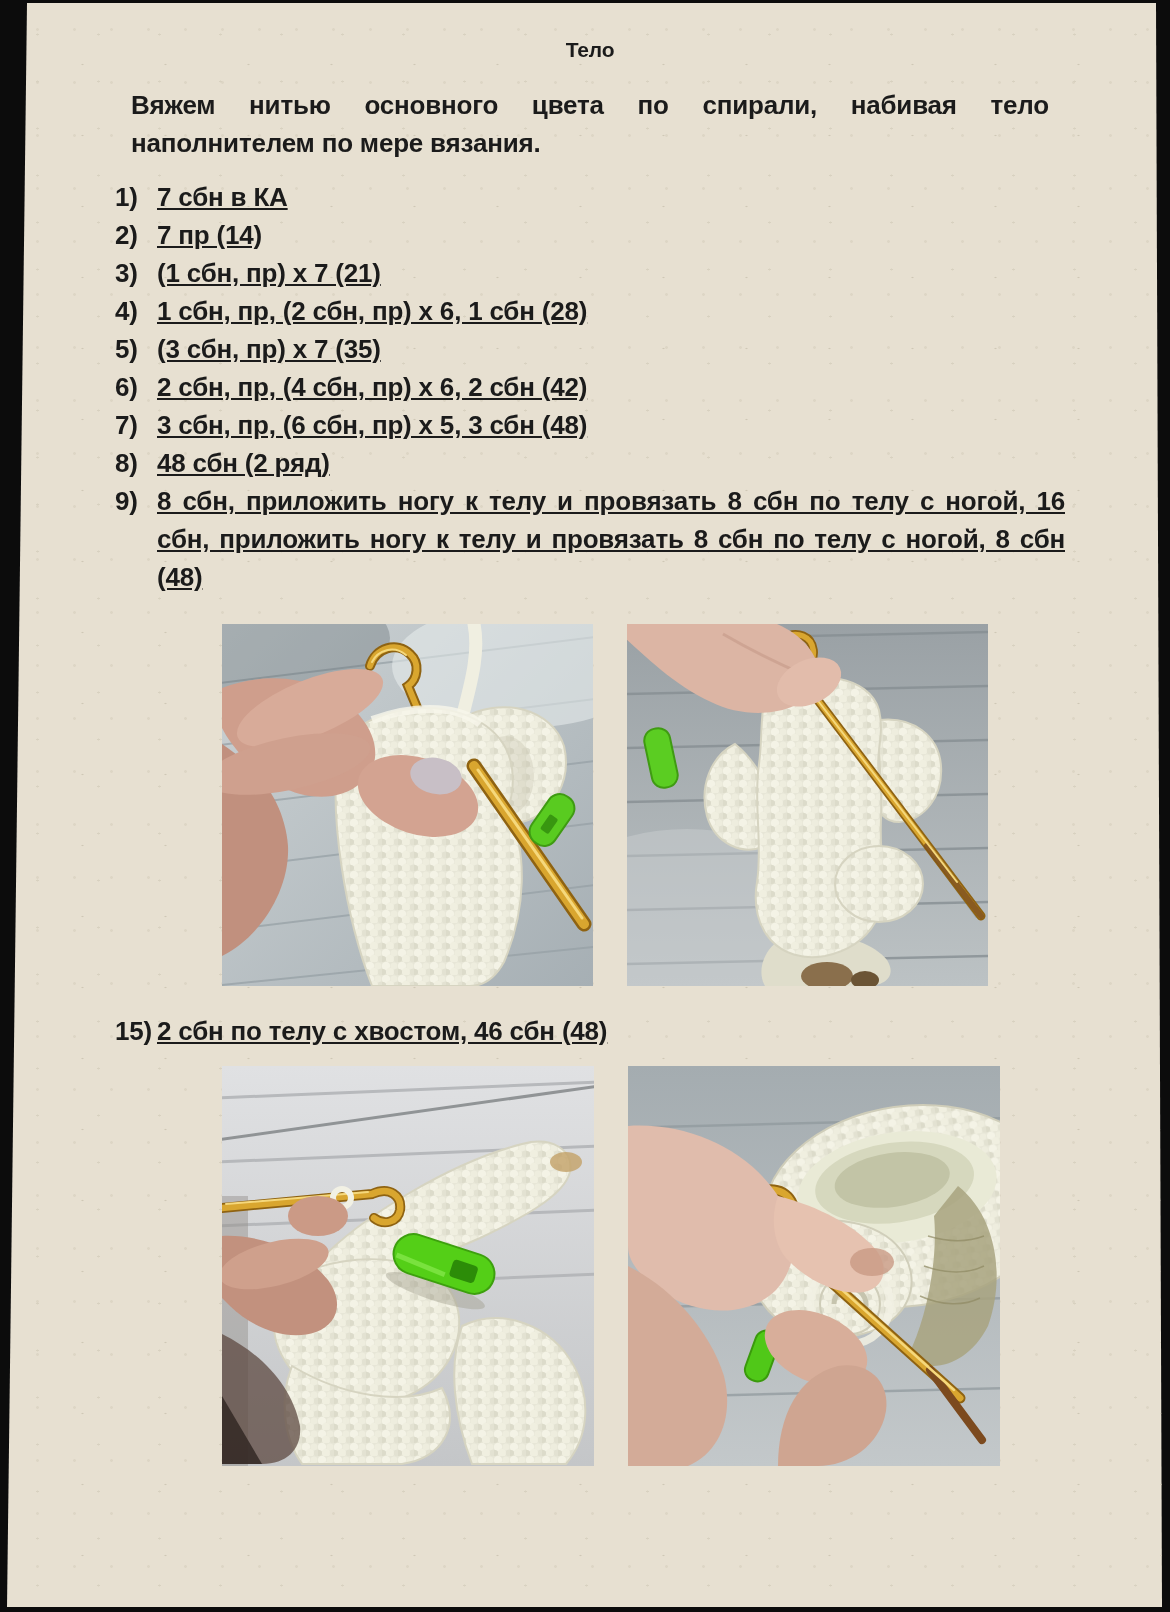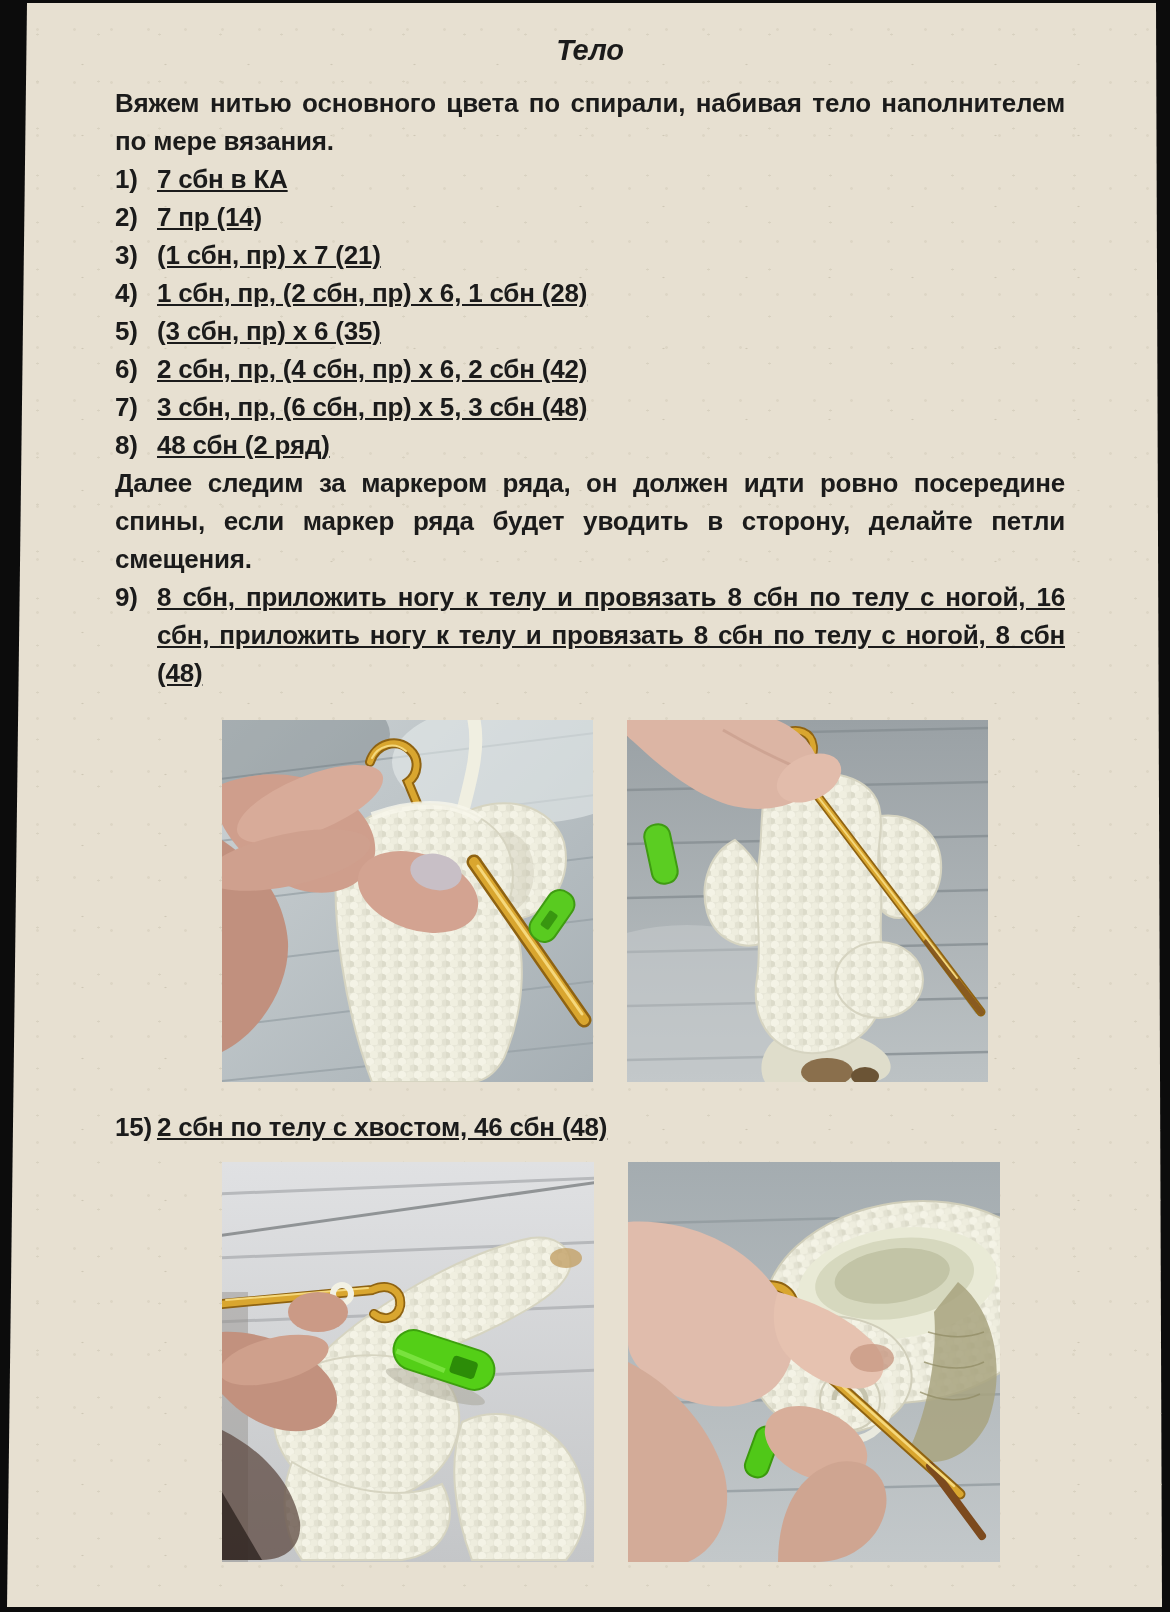--- a/index.html
+++ b/index.html
@@ -17,25 +17,24 @@
     background-size:61px 47px,37px 53px,83px 71px;
     background-position:7px 11px,19px 3px,41px 29px;
     clip-path:polygon(27px 3px,1156px 3px,1162px 1607px,7px 1607px);
   }
   .content{
     position:absolute;left:115px;top:0;width:950px;
     color:#1b1b1b;font-weight:700;font-size:26px;line-height:38px;
     letter-spacing:-0.2px;
   }
   .title{
-    text-align:center;font-size:29px;line-height:40px;
+    text-align:center;font-size:21px;line-height:40px;
     margin:30px 0 14px 0;
-    font-style:italic;
-  }
-  .para{text-align:justify;margin:0;}
+  }
+  .para{text-align:justify;margin:16px;}
   .step{display:flex;}
   .step .num{flex:0 0 42px;}
   .step .txt{flex:1;text-align:justify;text-decoration:underline;}
   .photo-row{display:flex;gap:34px;padding-left:107px;}
   .row-1{margin:28px 0 26px 0;}
   .row-2{margin:16px 0 0 0;}
   .photo{display:block;background:#b7bec2;}
 </style>
 </head>
 <body>
@@ -88,36 +87,35 @@
     <div class="step">
       <span class="num">3)</span>
       <span class="txt">(1 сбн, пр) х 7 (21)</span>
     </div>
     <div class="step">
       <span class="num">4)</span>
       <span class="txt">1 сбн, пр, (2 сбн, пр) х 6, 1 сбн (28)</span>
     </div>
     <div class="step">
       <span class="num">5)</span>
-      <span class="txt">(3 сбн, пр) х 6 (35)</span>
+      <span class="txt">(3 сбн, пр) х 7 (35)</span>
     </div>
     <div class="step">
       <span class="num">6)</span>
       <span class="txt">2 сбн, пр, (4 сбн, пр) х 6, 2 сбн (42)</span>
     </div>
     <div class="step">
       <span class="num">7)</span>
       <span class="txt">3 сбн, пр, (6 сбн, пр) х 5, 3 сбн (48)</span>
     </div>
     <div class="step">
       <span class="num">8)</span>
       <span class="txt">48 сбн (2 ряд)</span>
     </div>
 
-    <p class="para">Далее следим за маркером ряда, он должен идти ровно посередине спины, если маркер ряда будет уводить в сторону, делайте петли смещения.</p>
 
     <div class="step">
       <span class="num">9)</span>
       <span class="txt">8 сбн, приложить ногу к телу и провязать 8 сбн  по телу с ногой, 16 сбн, приложить ногу к телу и провязать 8 сбн по телу с ногой, 8 сбн (48)</span>
     </div>
 
     <div class="photo-row row-1">
 
       <svg class="photo" width="371" height="362" viewBox="0 0 371 362" role="img" aria-label="Hand holding white plush crochet body, gold hook and green stitch marker on grey wooden planks">
         <g>

